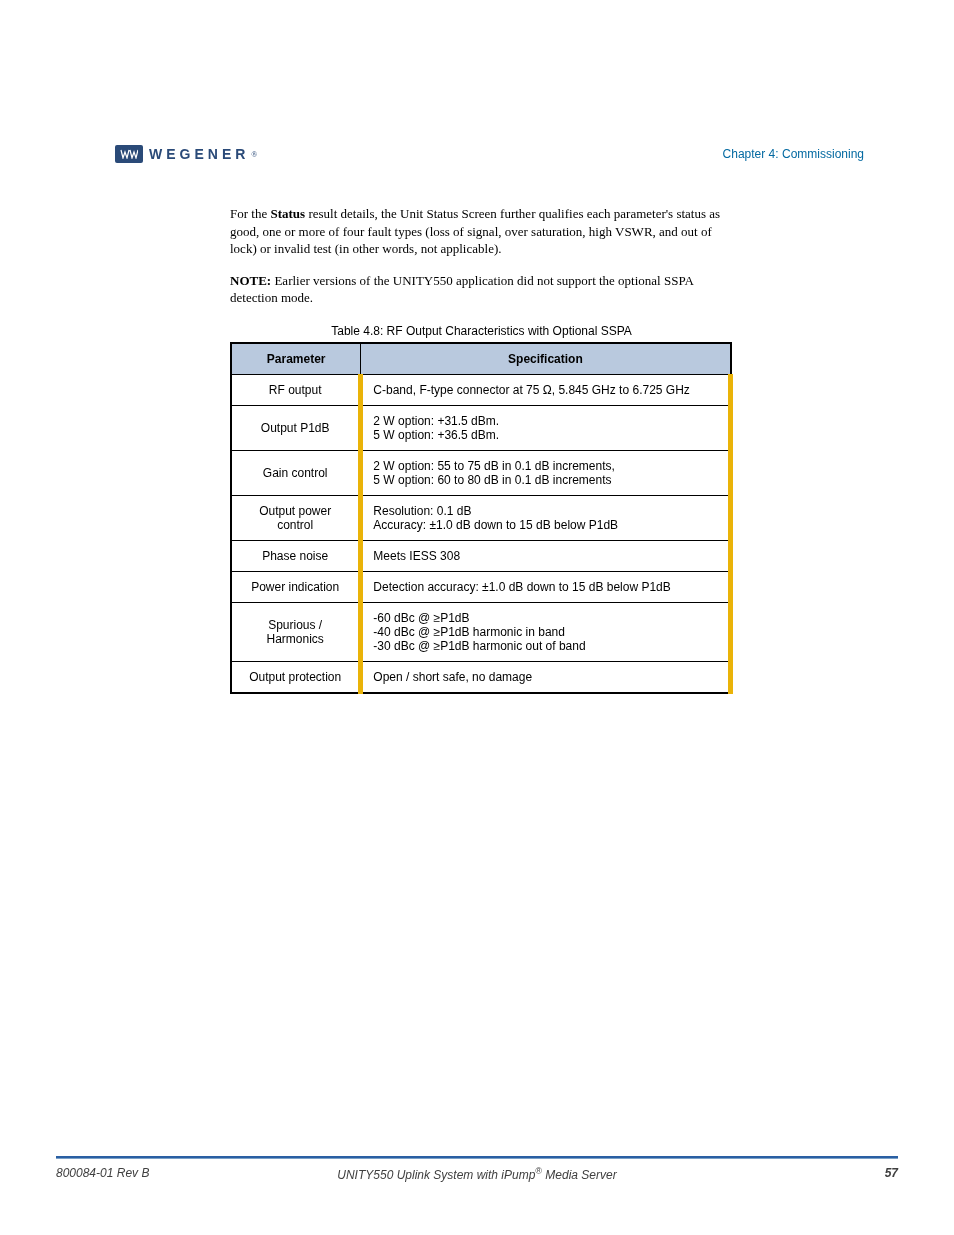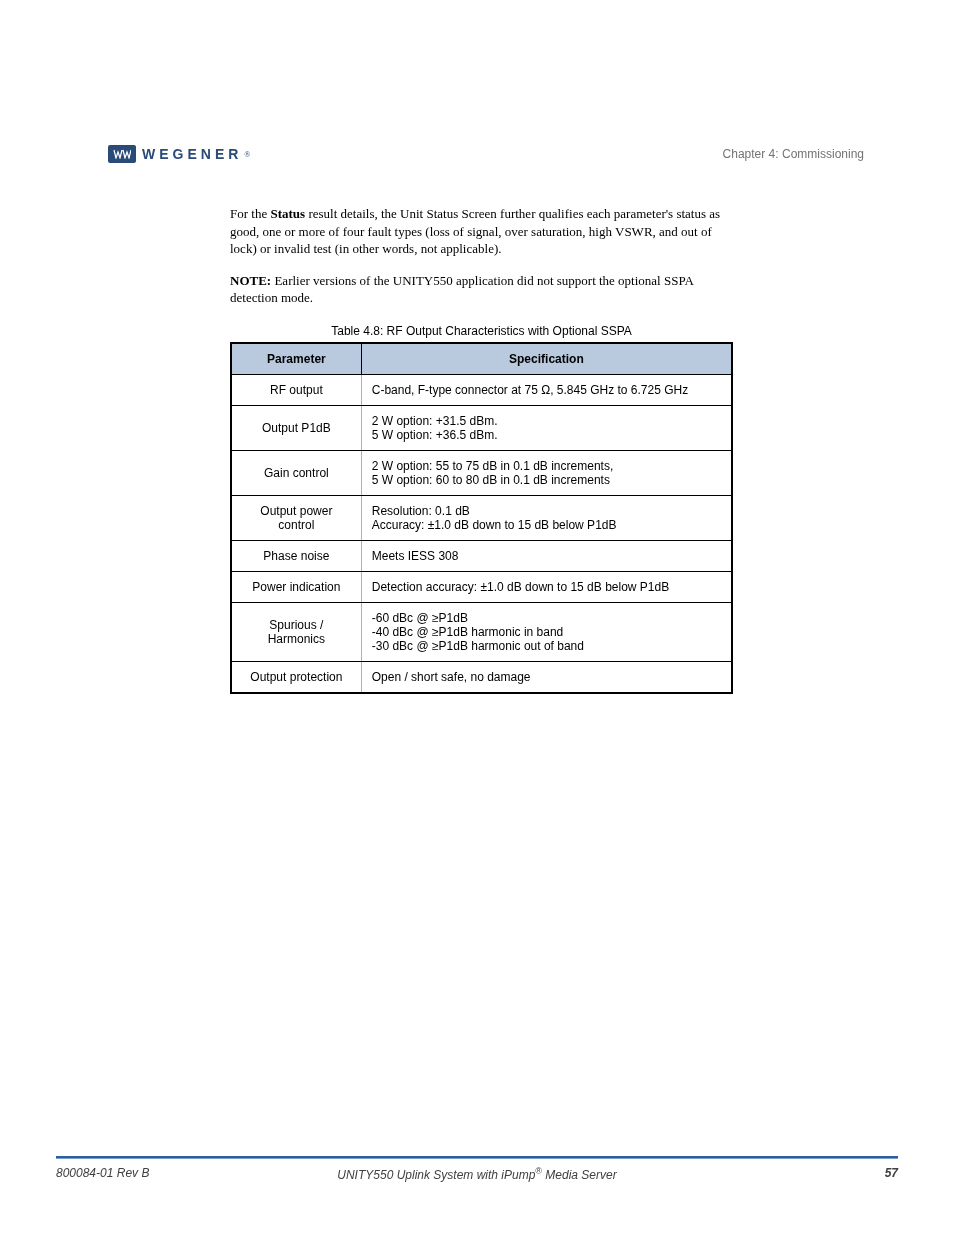--- a/index.html
+++ b/index.html
@@ -12,21 +12,21 @@
   }
   .page {
     position: relative;
     width: 954px;
     height: 1235px;
     box-sizing: border-box;
   }
   .header {
     position: absolute;
     top: 145px;
-    left: 108px;
+    left: 115px;
     right: 90px;
     display: flex;
     align-items: center;
     justify-content: space-between;
     text-align: center;
   }
   .logo {
     display: flex;
     align-items: center;
   }
@@ -53,21 +53,21 @@
   }
   .logo-reg {
     font-size: 8px;
     color: #2a4a78;
     vertical-align: super;
     margin-left: 2px;
   }
   .chapter-ref {
     font-family: Arial, Helvetica, sans-serif;
     font-size: 12px;
-    color: #737373;
+    color: #0369a1;
   }
 
   .body {
     position: absolute;
     top: 205px;
     left: 230px;
     width: 503px;
   }
   .para {
     font-size: 13px;
@@ -101,21 +101,21 @@
     background: #b9c9de;
     text-align: center;
     font-weight: bold;
     padding: 8px 6px;
     border-left: 1px solid #000;
     border-right: 1px solid #000;
     border-bottom: 1px solid #000;
   }
   table.spec td {
     border-left: 1px solid #000;
-    border-right: 1px solid #eab308;
+    border-right: 5px solid #eab308;
     border-bottom: 1px solid #000;
     padding: 8px 10px;
     vertical-align: middle;
   }
   table.spec tr:last-child td {
     border-bottom: 2px solid #000;
   }
   table.spec td.param {
     text-align: center;
   }

